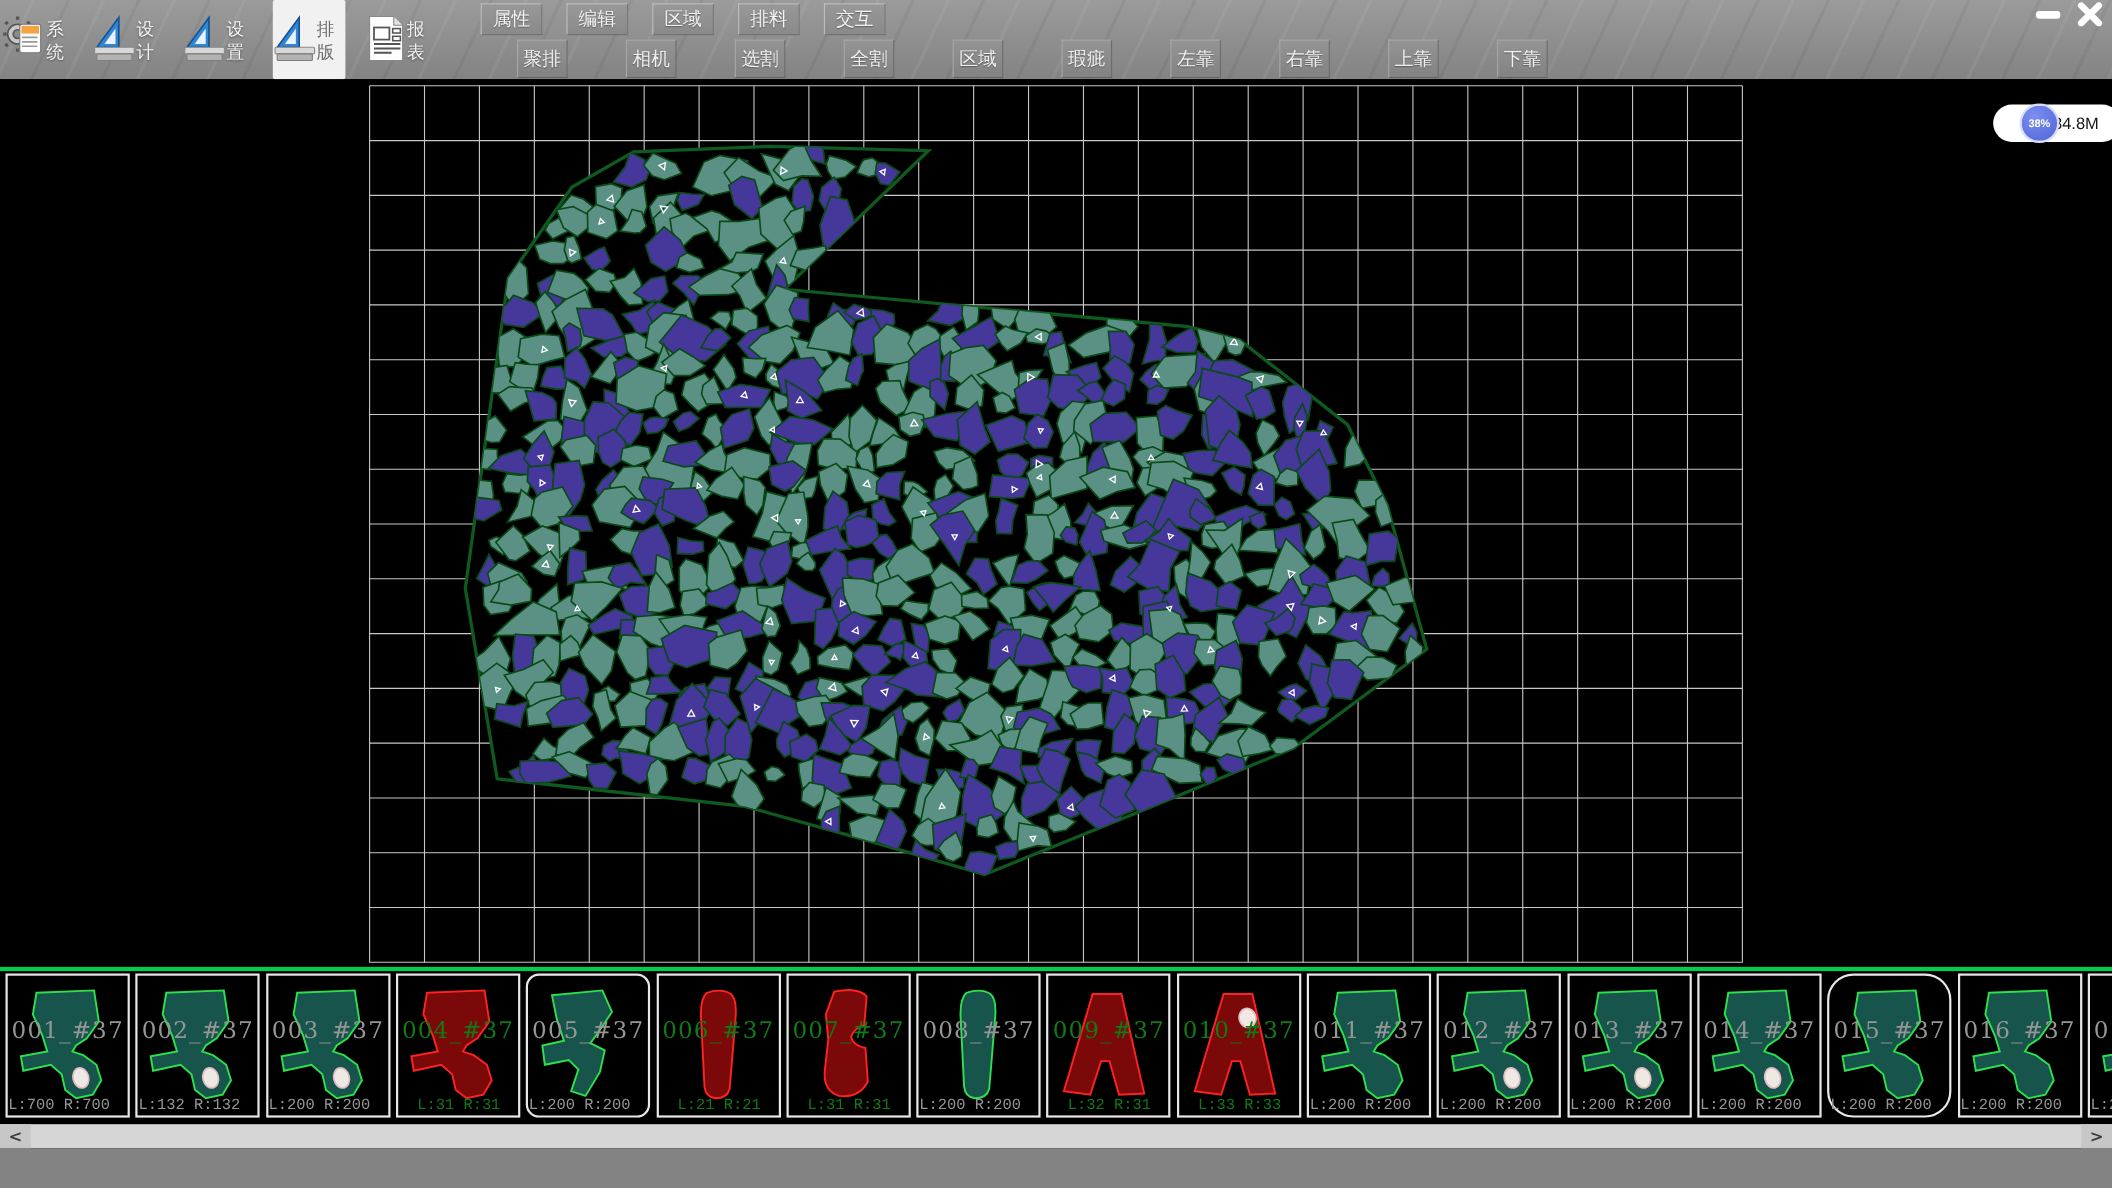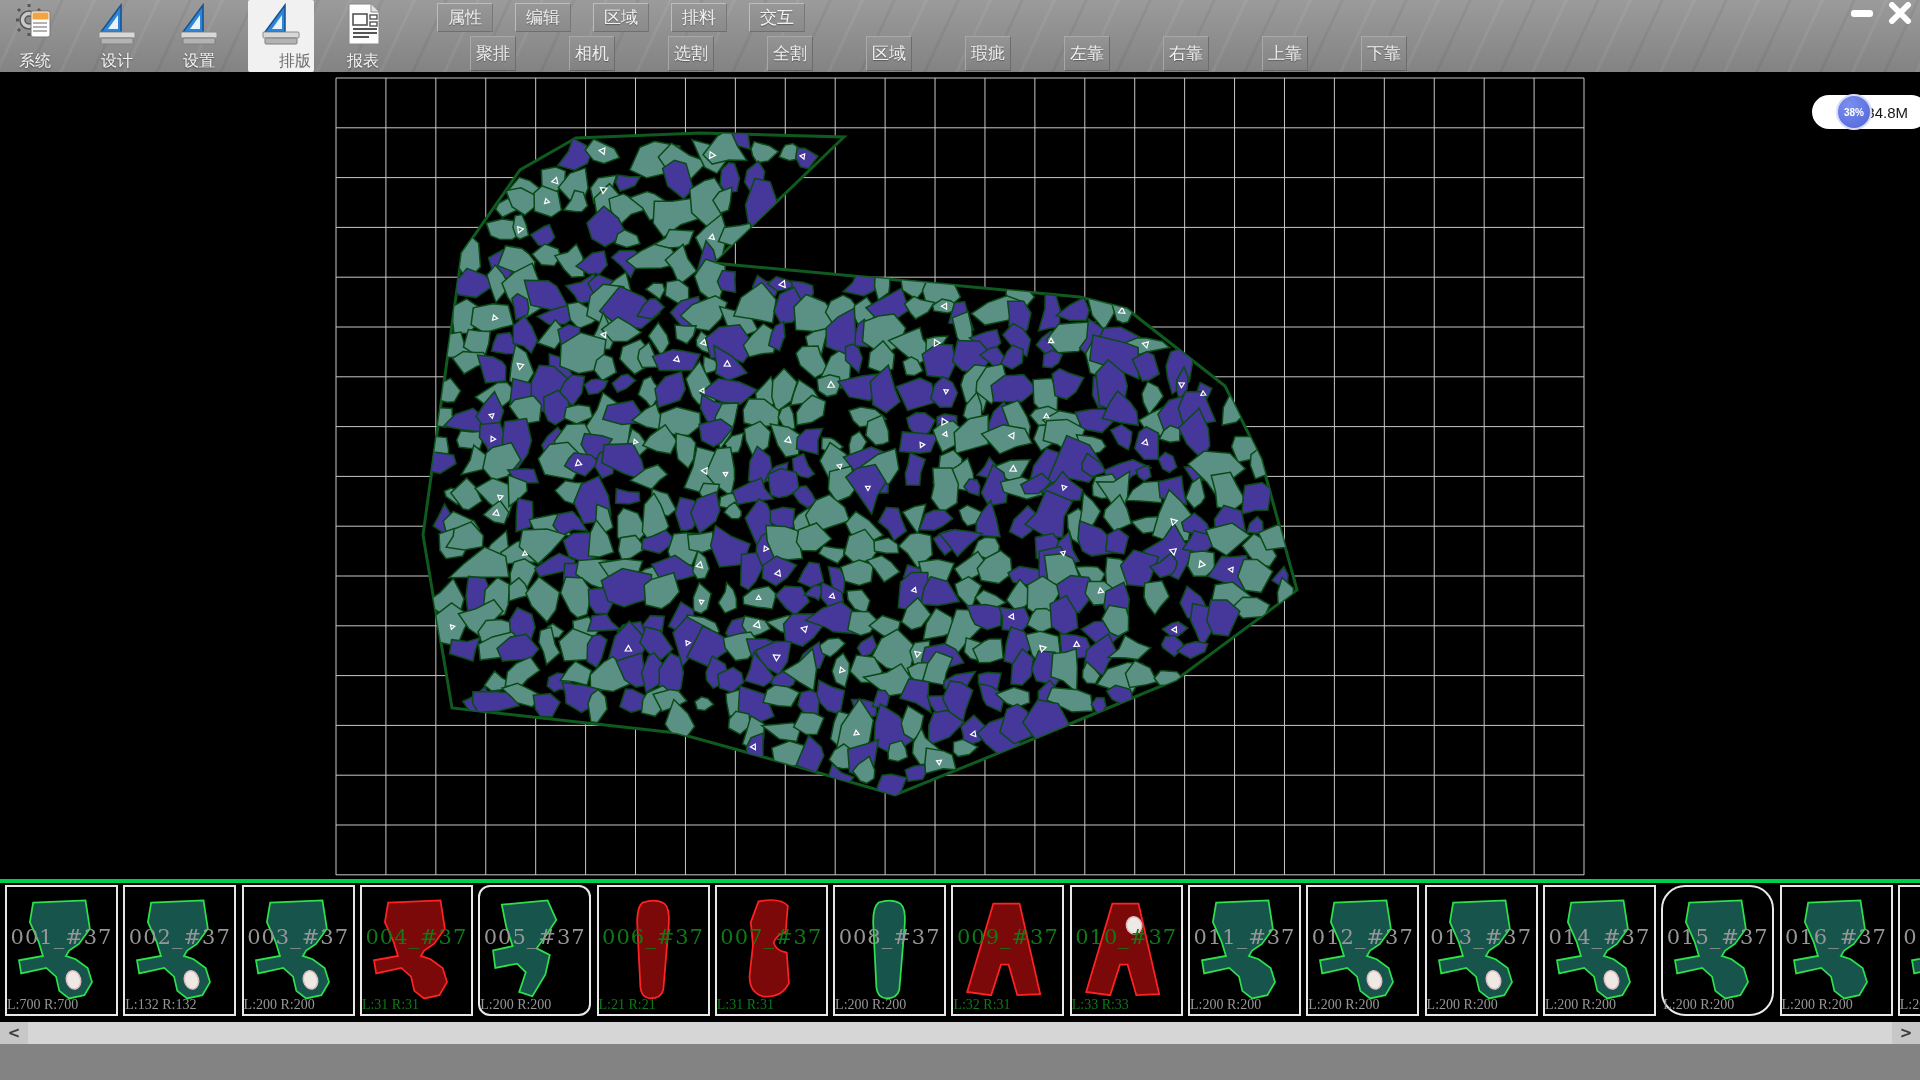--- a/index.html
+++ b/index.html
@@ -6,25 +6,25 @@
   .app{position:relative;width:1920px;height:1080px;overflow:hidden;
        font-family:"Liberation Sans",sans-serif;-webkit-font-smoothing:antialiased;}
 
   
   .toolbar{position:absolute;left:0;top:0;width:1920px;height:72px;
     background:linear-gradient(#9b9b9b,#838383);
     overflow:hidden;}
   .toolbar::after{content:"";position:absolute;inset:0;pointer-events:none;
     background:repeating-linear-gradient(115deg,transparent 0 26px,rgba(255,255,255,.06) 26px 29px,transparent 29px 55px,rgba(0,0,0,.05) 55px 58px);}
   .app-buttons{position:absolute;left:2px;top:0;height:72px;display:flex;gap:16px;z-index:2;}
-  .app-btn{width:66px;height:72px;display:flex;flex-direction:column;align-items:center;justify-content:flex-start;
+  .app-btn{width:66px;height:72px;display:flex;flex-direction:row;align-items:center;justify-content:flex-start;
     padding-top:2px;box-sizing:border-box;cursor:default;}
   .app-btn .lbl{color:#f5f5f5;font-size:16px;margin-top:1px;text-shadow:0 1px 2px rgba(0,0,0,.45);}
   .app-btn.active{background:#f1f1f1;border-radius:2px;}
-  .app-btn.active .lbl{color:#6c6c6c;text-shadow:none;margin-left:28px;}
+  .app-btn.active .lbl{color:#6c6c6c;text-shadow:none;}
   .menu-block{position:absolute;left:423px;top:0;z-index:2;}
   .menu-row1{position:absolute;left:14px;top:3px;display:flex;gap:22px;}
   .menu-btn{width:54px;height:27px;display:flex;align-items:center;justify-content:center;
     background:linear-gradient(#989898,#8a8a8a);border:1px solid #bdbdbd;border-bottom-color:#6f6f6f;border-right-color:#777;
     color:#f2f2f2;font-size:17px;text-shadow:0 1px 1px rgba(0,0,0,.35);}
   .menu-row2{position:absolute;left:0;top:36px;display:flex;gap:6px;}
   .tool-btn{width:44px;height:33px;display:flex;align-items:center;justify-content:center;
     background:linear-gradient(#949494,#828282);border:1px solid #a8a8a8;border-bottom-color:#646464;border-right-color:#6c6c6c;
     color:#f0f0f0;font-size:17px;text-shadow:0 1px 1px rgba(0,0,0,.35);margin-left:47px;}
   .window-controls{position:absolute;right:6px;top:2px;display:flex;gap:10px;z-index:3;}
@@ -36,22 +36,22 @@
 
   
   .sep-green{position:absolute;left:0;top:879px;width:1920px;height:4px;background:#00cf4e;}
 
   
   .thumb-strip{position:absolute;left:0;top:883px;width:1920px;height:139px;background:#000;overflow:hidden;}
   .thumb-cell{position:absolute;top:2px;width:113px;height:131px;background:#000;border:2px solid #e9e9e9;box-sizing:border-box;}
   .thumb-cell svg{position:absolute;left:0;top:0;width:100%;height:100%;}
   .thumb-name{position:absolute;left:0;right:0;top:38px;text-align:center;
     font-family:"DejaVu Serif","Liberation Serif",serif;font-size:21px;letter-spacing:1px;color:#969696;}
-  .thumb-lr{position:absolute;left:0;right:0;bottom:1px;text-align:left;
-    font-family:Liberation Serif, serif;font-size:14px;color:#969696;}
+  .thumb-lr{position:absolute;left:0;right:16px;bottom:1px;text-align:right;
+    font-family:Liberation Mono, monospace;font-size:14px;color:#969696;}
   .thumb-cell.red .thumb-name,.thumb-cell.red .thumb-lr{color:#0f7a16;}
 
   
   .mem-badge{position:absolute;left:1812px;top:95px;width:116px;height:34px;background:#fff;
     border-radius:17px;box-shadow:0 1px 4px rgba(0,0,0,.4);z-index:5;display:flex;align-items:center;}
   .mem-circle{position:absolute;left:2px;top:-1px;width:36px;height:36px;border-radius:50%;
     background:radial-gradient(circle at 35% 30%,#7b90ef,#4f63d8);border:2px solid #d7ddf8;box-sizing:border-box;
     display:flex;align-items:center;justify-content:center;color:#fff;font-size:10px;font-weight:bold;margin-left:22px;}
   .mem-text{margin-left:46px;color:#161616;font-size:15px;}
 

